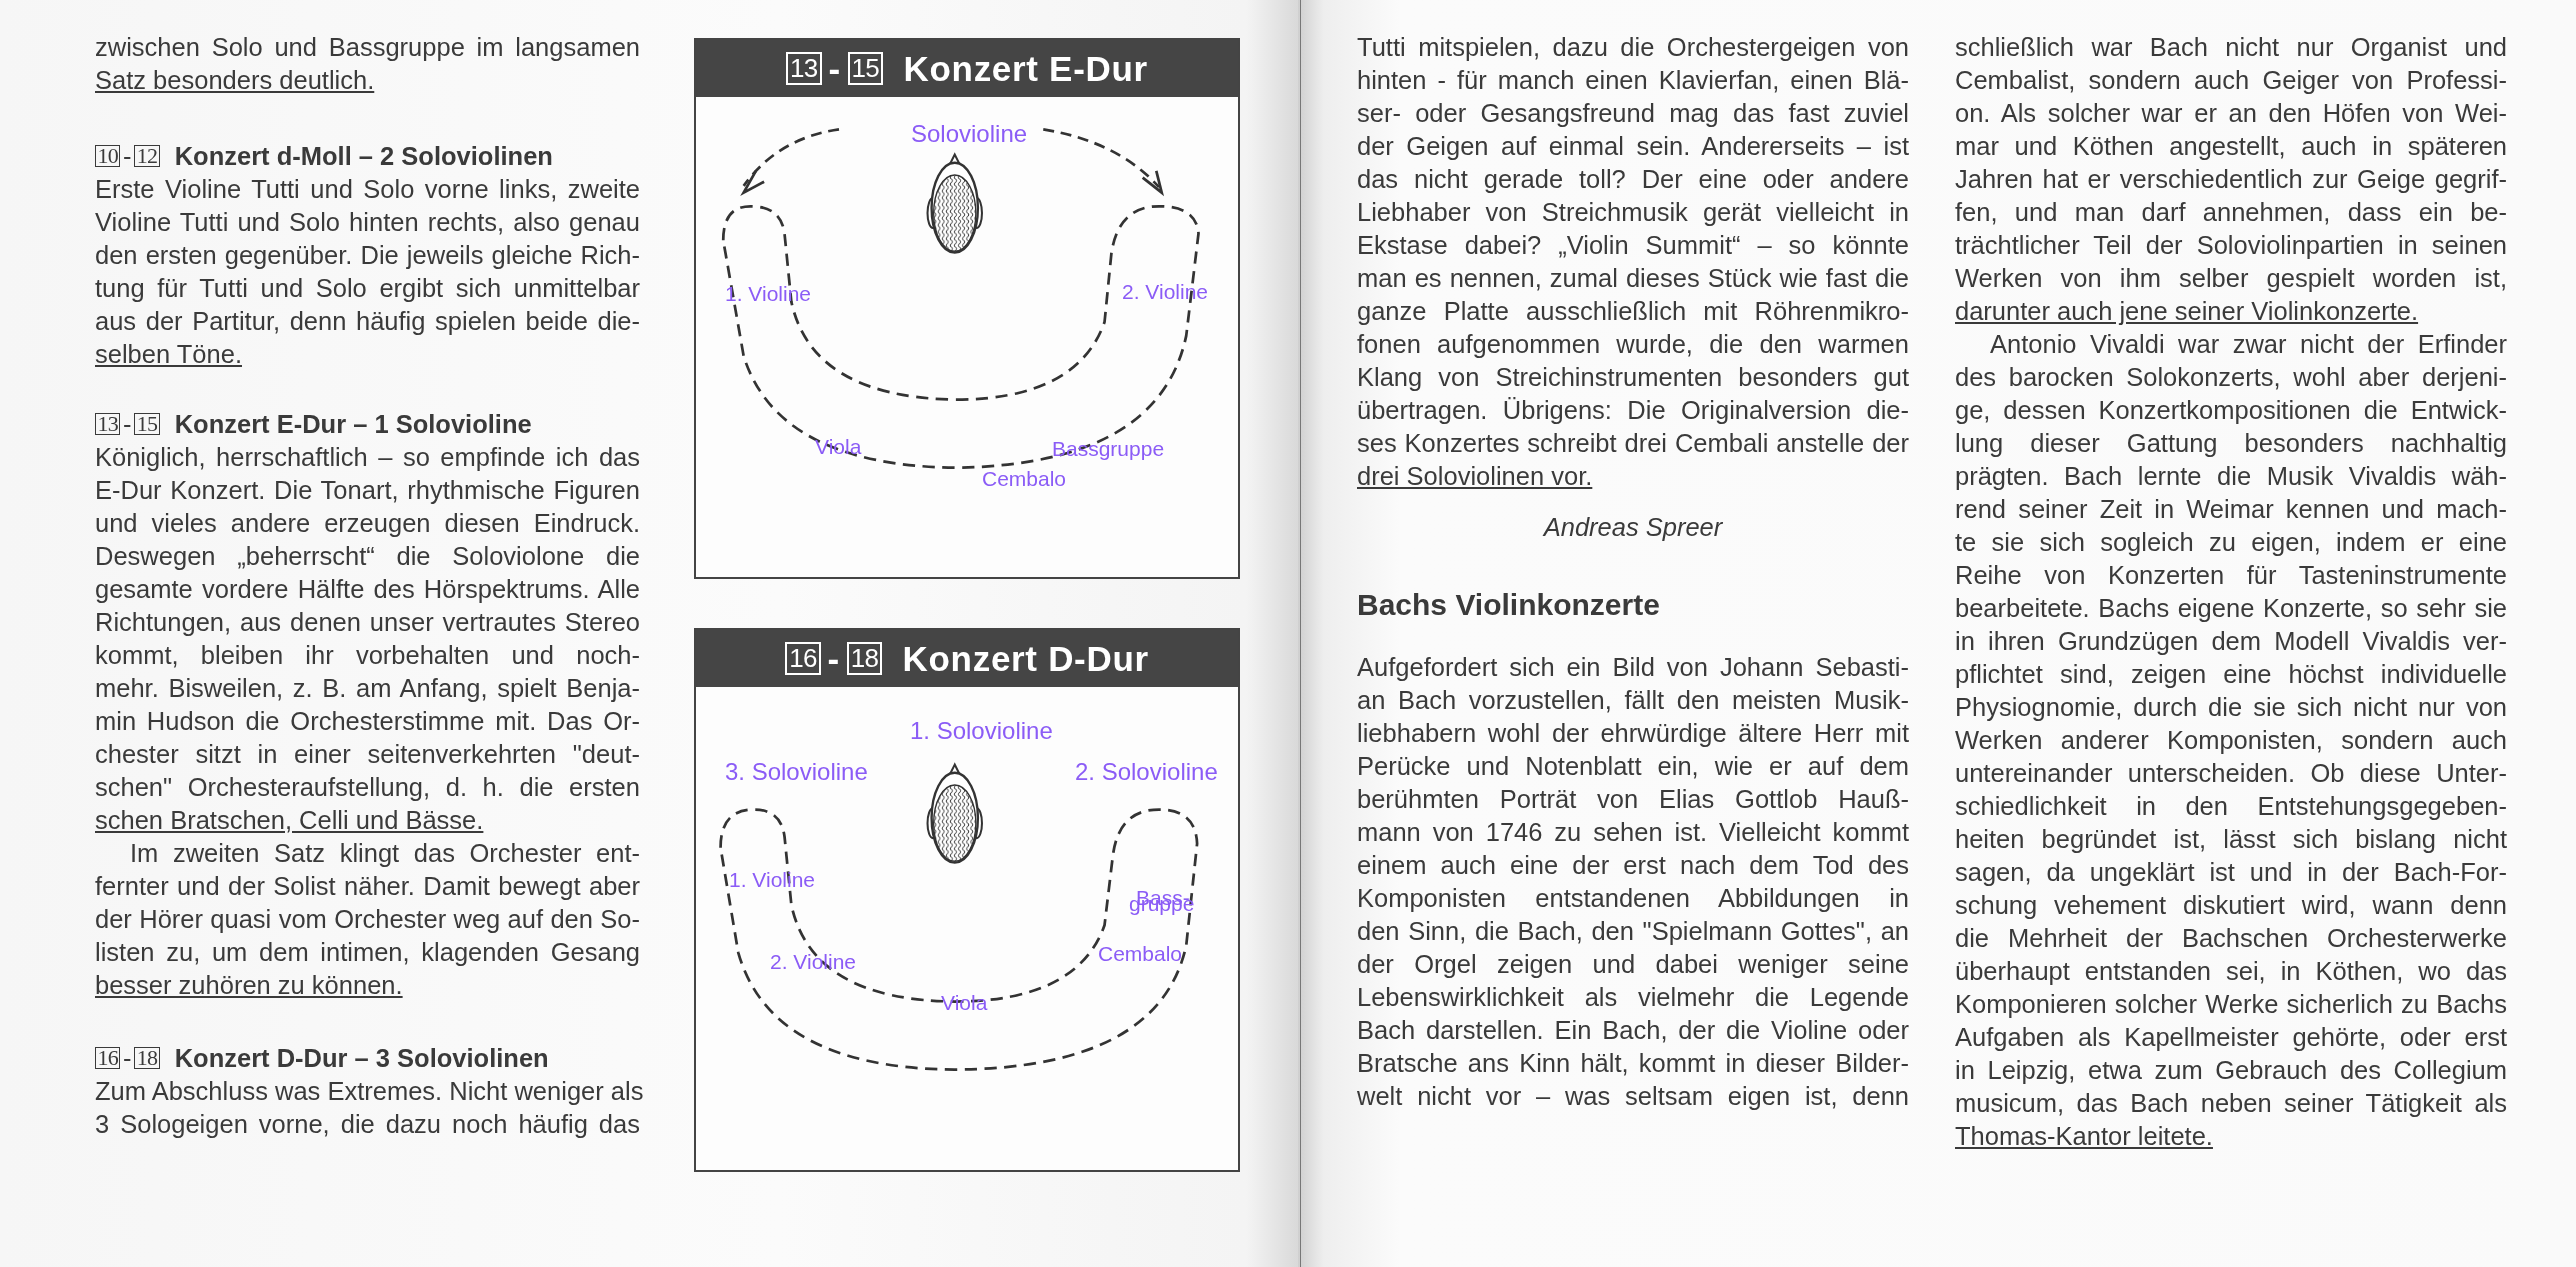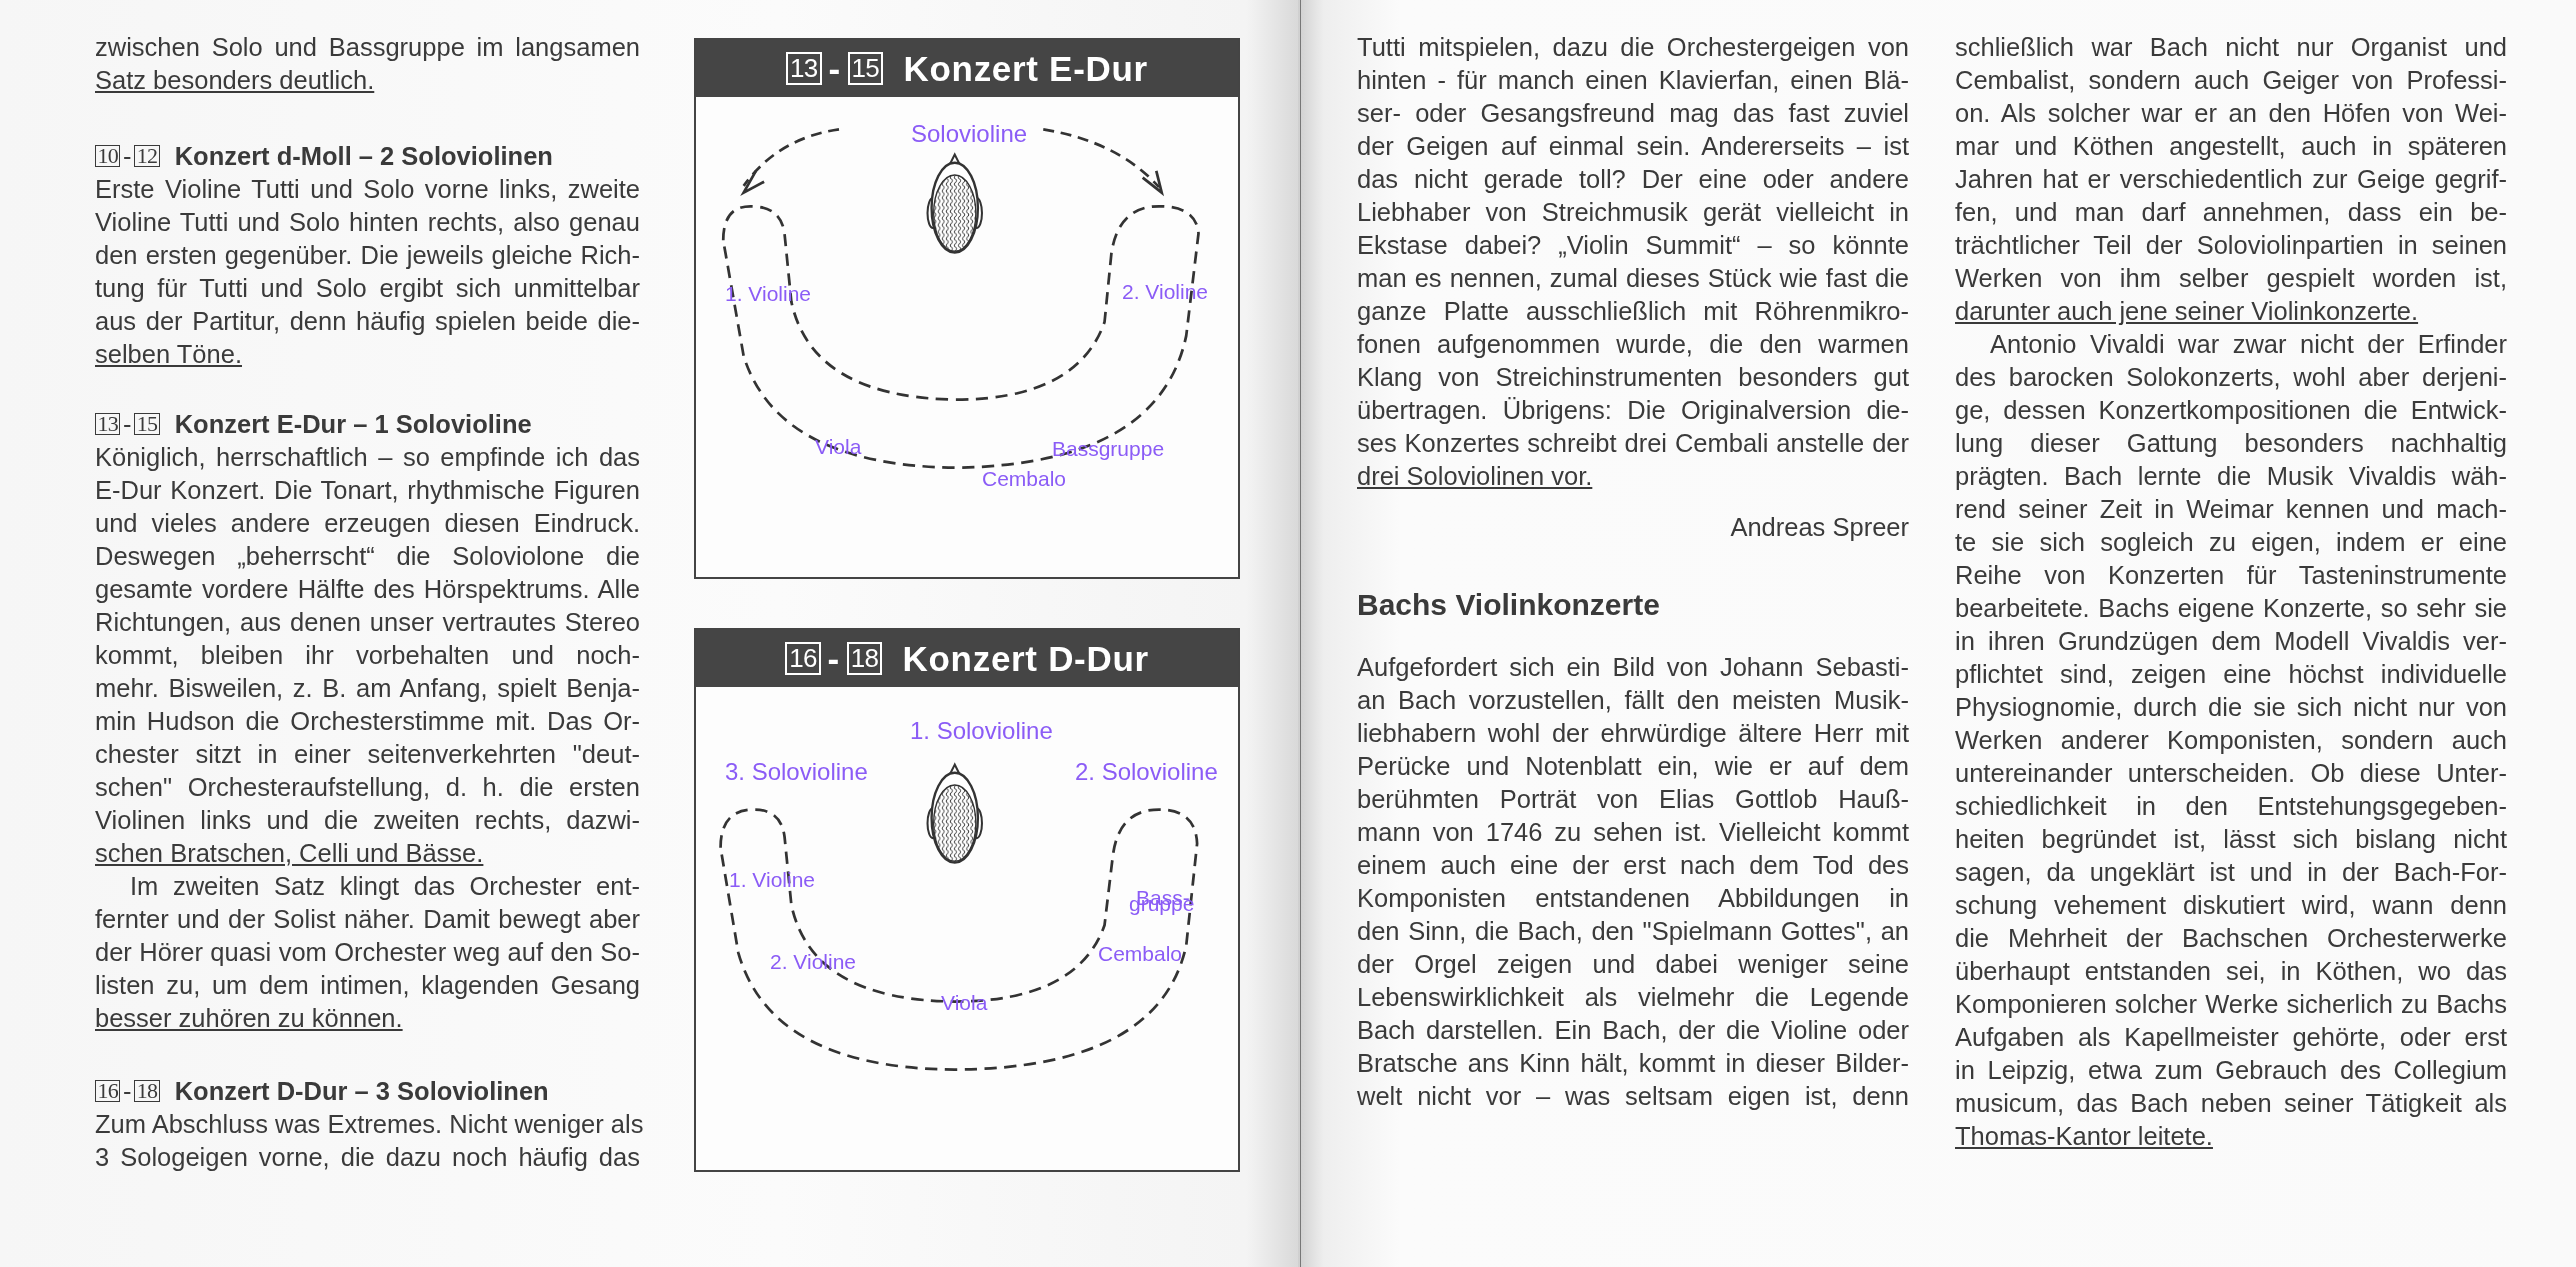--- a/index.html
+++ b/index.html
@@ -25,21 +25,21 @@
       display: inline-block; border: 1.4px solid #3a3a3a; font-size: 22px; line-height: 20.4px;
       padding: 0 1.4px; margin-right: 0; vertical-align: 2px; font-weight: normal; letter-spacing: -0.7px; font-family: Liberation Serif, serif;
     }
     .track-sep { font-weight: normal; margin: 0 2.7px; }
     .section-title { font-weight: bold; margin-left: 15px; }
 
     #col-left { left: 95px; top: 31px; width: 545px; }
     #col-mid  { left: 1357px; top: 31px; width: 552px; }
     #col-right { left: 1955px; top: 31px; width: 552px; }
 
-    .author { text-align: right; }
+    .author { text-align: center; font-style: italic; }
     .heading { font-weight: bold; font-size: 30px; line-height: 41px; }
 
     
     .diagram { position: absolute; left: 694px; width: 542px; border: 2px solid #444; background: #fdfdfd; }
     #diagram-edur { top: 38px; height: 537px; }
     #diagram-ddur { top: 628px; height: 540px; }
     .diagram-header {
       height: 57px; background: #454545; color: #fff;
       display: flex; align-items: center; justify-content: center;
       font-weight: bold; font-size: 35px; letter-spacing: 0.7px;
@@ -87,21 +87,20 @@
       <span class="line">E-Dur Konzert. Die Tonart, rhythmische Figuren</span>
       <span class="line">und vieles andere erzeugen diesen Eindruck.</span>
       <span class="line">Deswegen „beherrscht“ die Soloviolone die</span>
       <span class="line">gesamte vordere Hälfte des Hörspektrums. Alle</span>
       <span class="line">Richtungen, aus denen unser vertrautes Stereo</span>
       <span class="line">kommt, bleiben ihr vorbehalten und noch-</span>
       <span class="line">mehr. Bisweilen, z. B. am Anfang, spielt Benja-</span>
       <span class="line">min Hudson die Orchesterstimme mit. Das Or-</span>
       <span class="line">chester sitzt in einer seitenverkehrten "deut-</span>
       <span class="line">schen" Orchesteraufstellung, d. h. die ersten</span>
-      <span class="line">Violinen links und die zweiten rechts, dazwi-</span>
       <span class="line last">schen Bratschen, Celli und Bässe.</span>
     </div>
   <div id="sec1-para2">
       <span class="line" style="text-indent: 35px;">Im zweiten Satz klingt das Orchester ent-</span>
       <span class="line">fernter und der Solist näher. Damit bewegt aber</span>
       <span class="line">der Hörer quasi vom Orchester weg auf den So-</span>
       <span class="line">listen zu, um dem intimen, klagenden Gesang</span>
       <span class="line last">besser zuhören zu können.</span>
     </div>
   <div class="gap" style="height:40px"></div>

